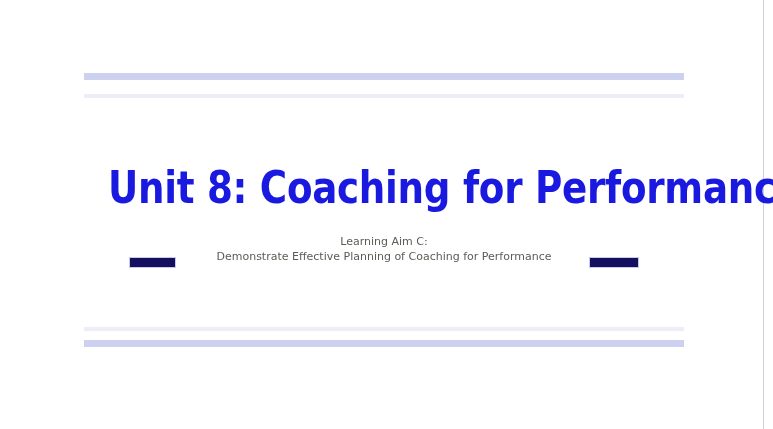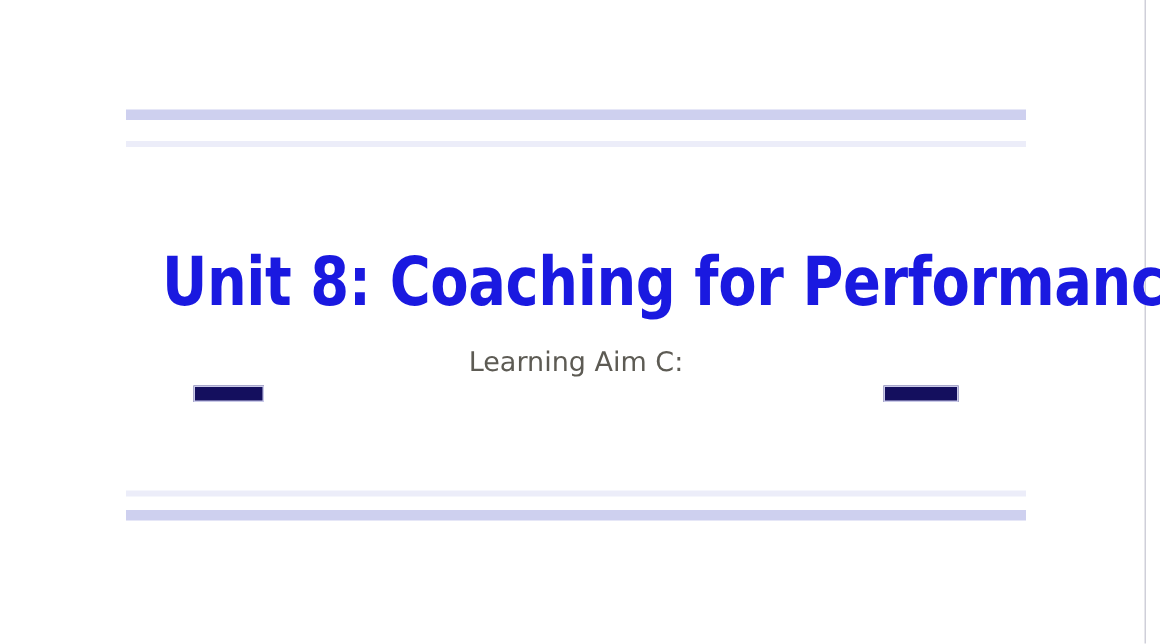--- a/index.html
+++ b/index.html
@@ -84,21 +84,21 @@
     width: 600px;
     height: 42px;
   }
   #subtitle-text {
     position: absolute;
     left: 0;
     top: 0;
     width: 600px;
     text-align: center;
     font-family: "DejaVu Sans", "Liberation Sans", sans-serif;
-    font-size: 18px;
+    font-size: 11px;
     line-height: 15px;
     color: #5d5b54;
   }
   #subtitle-text .line {
     display: block;
     white-space: nowrap;
   }
   .dash {
     position: absolute;
     top: 23px;
@@ -127,20 +127,21 @@
 
   <div id="title-block">
     <span id="title-text">Unit 8: Coaching for Performance</span>
   </div>
 
   <div id="subtitle-block">
     <div class="dash" id="left-dash"></div>
 
     <div id="subtitle-text">
       <span class="line">Learning Aim C:</span>
+      <span class="line">Demonstrate Effective Planning of Coaching for Performance</span>
     </div>
 
     <div class="dash" id="right-dash"></div>
   </div>
 
   <div class="rule" id="bottom-thin-rule"></div>
 
   <div class="rule" id="bottom-thick-rule"></div>
 
 </div>

